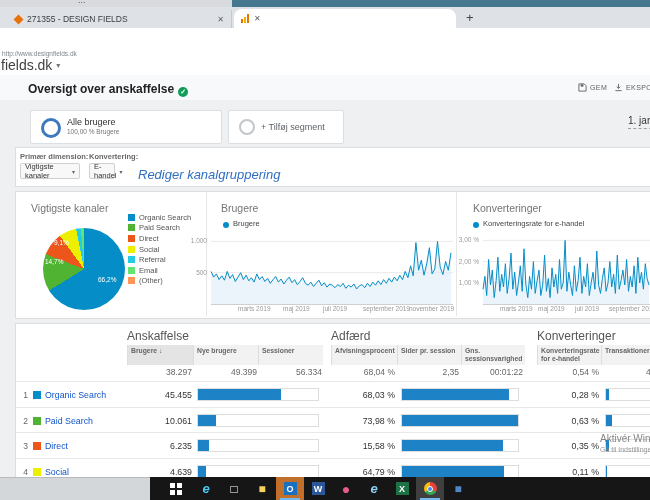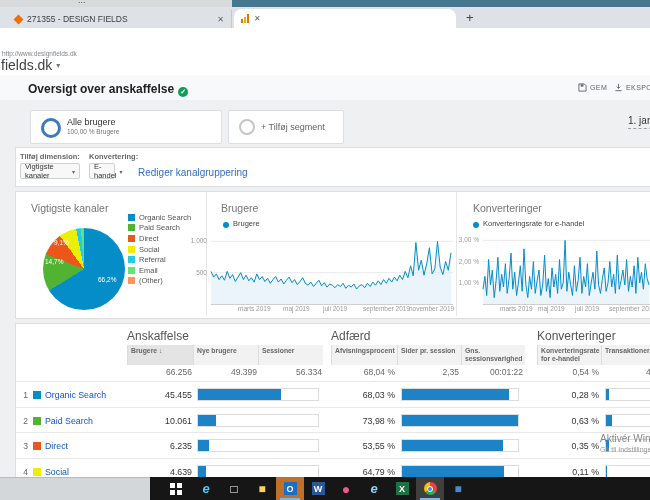--- a/index.html
+++ b/index.html
@@ -45,21 +45,21 @@
   .seg-name{position:absolute;left:36px;top:6px;font-size:9px;color:#333;}
   .seg-detail{position:absolute;left:36px;top:17px;font-size:6.5px;color:#757575;}
   .add-seg{position:absolute;left:32px;top:11px;font-size:9px;color:#5f6368;}
   .daterange{position:absolute;left:628px;top:15px;width:40px;font-size:10px;color:#333;border-bottom:1px dashed #9aa0a6;padding-bottom:2px;}
   .card{position:absolute;background:#fff;border:1px solid #dcdfe1;}
   
   .dimlabel{position:absolute;top:4px;font-size:7.5px;font-weight:bold;color:#666;}
   .dimbtn{position:absolute;top:15px;height:16px;background:#f8f8f8;border:1px solid #d0d0d0;border-radius:2px;
     font-size:7.5px;color:#333;display:flex;align-items:center;justify-content:space-between;padding:0 4px;box-sizing:border-box;}
   .dimbtn .caret{font-size:6px;color:#666;margin-left:3px;}
-  .link{color:#2f6fc2;font-size:10px;}
+  .link{color:#2f6fc2;font-size:13px;font-style:italic;}
   
   .vline{position:absolute;top:0;width:1px;height:124px;background:#e6e6e6;}
   .chart-title{position:absolute;top:10px;font-size:10.5px;color:#757575;}
   .leg-dot{position:absolute;width:6px;height:6px;border-radius:50%;background:#058dc7;}
   .leg-txt{position:absolute;font-size:7.5px;color:#444;}
   .pie{position:absolute;left:27px;top:36px;width:82px;height:82px;border-radius:50%;}
   .pslice{position:absolute;font-size:6.5px;color:#fff;}
   .plegend{position:absolute;left:112px;top:20px;}
   .plegend .li{height:10.6px;display:flex;align-items:center;gap:4px;}
   .plegend .sq{width:7px;height:7px;flex:0 0 auto;}
@@ -154,21 +154,21 @@
         <span class="seg-name">Alle brugere</span>
         <span class="seg-detail">100,00 % Brugere</span>
       </div>
       <div class="segcard" style="left:228px;width:114px">
         <span class="ring-gray"></span>
         <span class="add-seg">+ Tilføj segment</span>
       </div>
       <div class="daterange">1. jan</div>
 
       <div class="card" style="left:15px;top:47px;width:645px;height:38px">
-        <span class="dimlabel" style="left:4px">Tilføj dimension:</span>
+        <span class="dimlabel" style="left:4px">Primær dimension:</span>
         <div class="dimbtn" style="left:4px;width:60px">
           <span>Vigtigste kanaler</span>
             <span class="caret">▾</span>
         </div>
         <span class="dimlabel" style="left:73px">Konvertering:</span>
         <div class="dimbtn" style="left:73px;width:26px">
           <span>E-handel</span>
             <span class="caret">▾</span>
         </div>
         <span class="abs link" style="left:122px;top:19px">Rediger kanalgruppering</span>
@@ -259,21 +259,21 @@
 
         <div class="th sorted" style="left:111px;width:66px"><span>Brugere</span> <span>↓</span></div>
         <div class="th" style="left:177px;width:65px"><span>Nye brugere</span></div>
         <div class="th" style="left:242px;width:65px"><span>Sessioner</span></div>
         <div class="th" style="left:315px;width:66px"><span>Afvisningsprocent</span></div>
         <div class="th" style="left:381px;width:64px"><span>Sider pr. session</span></div>
         <div class="th" style="left:445px;width:64px"><span>Gns. sessionsvarighed</span></div>
         <div class="th" style="left:521px;width:64px"><span>Konverteringsrate for e-handel</span></div>
         <div class="th" style="left:585px;width:80px"><span>Transaktioner</span></div>
 
-        <span class="tot" style="left:113px;width:63px">66.256</span>
+        <span class="tot" style="left:113px;width:63px">38.297</span>
         <span class="tot" style="left:179px;width:62px">49.399</span>
         <span class="tot" style="left:244px;width:62px">56.334</span>
         <span class="tot" style="left:317px;width:62px">68,04 %</span>
         <span class="tot" style="left:381px;width:62px">2,35</span>
         <span class="tot" style="left:445px;width:62px">00:01:22</span>
         <span class="tot" style="left:521px;width:62px">0,54 %</span>
         <span class="tot" style="left:630px;width:25px;text-align:left">4</span>
 
         <div id="rows-mount">
         <div class="trow" style="top: 57px;">
@@ -313,21 +313,21 @@
         </div>
 
         <div class="trow" style="top: 108px;">
           <span class="num">3</span>
           <span class="sq" style="background: rgb(237, 86, 27);"></span>
           <a class="chan">Direct</a>
           <span class="val" style="left:113px;width:63px">6.235</span>
           <div class="barbox" style="left:181px;width:122px">
                 <div class="fill" style="width: 9%;"></div>
               </div>
-          <span class="val" style="left:315px;width:64px">53,55 %</span>
+          <span class="val" style="left:315px;width:64px">15,58 %</span>
           <div class="barbox" style="left:385px;width:118px">
                 <div class="fill" style="width: 87%;"></div>
               </div>
           <span class="val" style="left:519px;width:64px">0,35 %</span>
           <div class="barbox" style="left:589px;width:118px">
                 <div class="fill" style="width: 2.9%;"></div>
               </div>
         </div>
 
         <div class="trow" style="top: 133.5px;">

